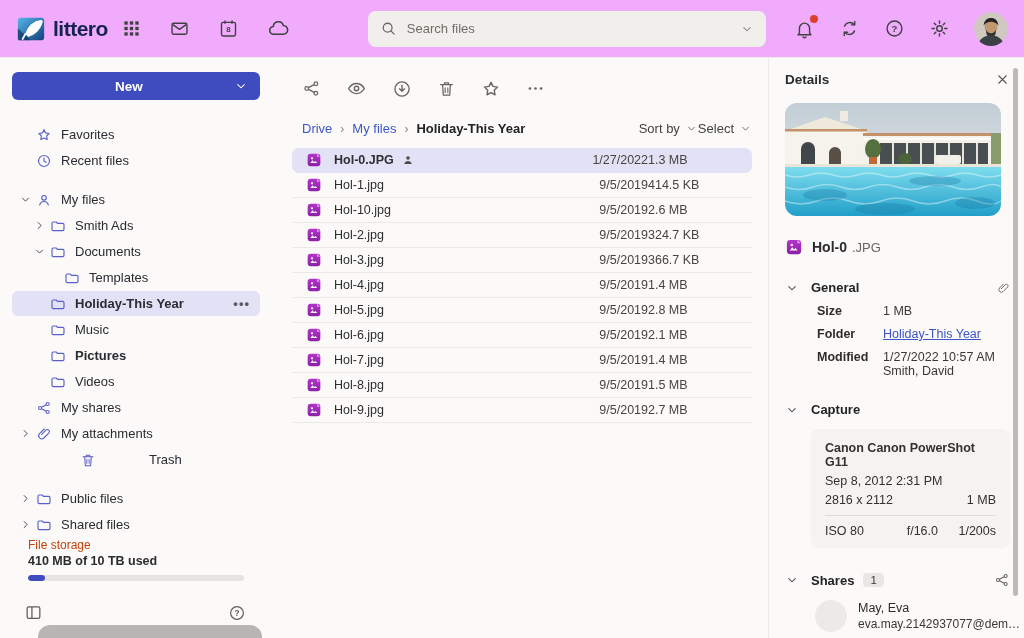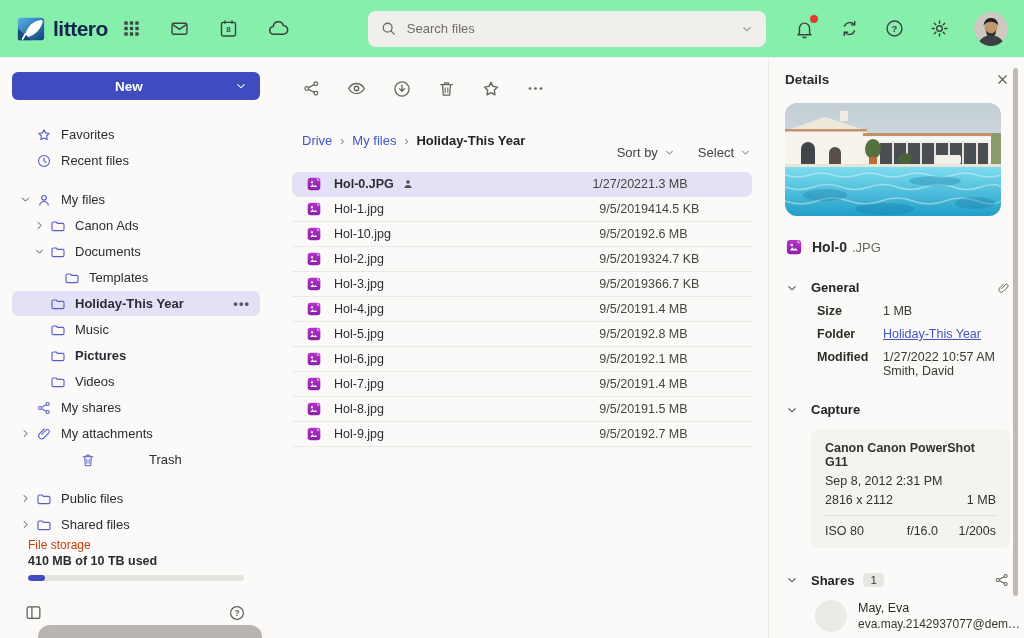--- a/index.html
+++ b/index.html
@@ -5,21 +5,21 @@
   * { margin:0; padding:0; box-sizing:border-box; }
   html,body { width:1024px; height:638px; overflow:hidden; }
   body {
     font-family:"Liberation Sans","DejaVu Sans",sans-serif;
     background:#fbfaf8; color:#2b2b30; position:relative; font-size:13px;
   }
   svg.ic { display:block; }
   button { background:none; border:none; cursor:pointer; font-family:inherit;justify-content:space-between; }
 
   
-  .header { height:58px; background:#86efac; border-bottom:1px solid #f0eeeb;
+  .header { height:58px; background:#f0abfc; border-bottom:1px solid #f0eeeb;
     display:flex; align-items:center; padding:0 16px; }
   .brand { display:flex; align-items:center; gap:7px; }
   .brand-name { font-size:21px; font-weight:bold; color:#15234f; letter-spacing:-.5px; }
   .hd-ic { color:#3f4140; margin-left:28px; display:flex; align-items:center; }
   .hd-ic.first { margin-left:14px; }
   .searchbar { margin-left:78px; width:398px; height:36px; background:#f1efec;
     border-radius:8px; display:flex; align-items:center; padding:0 12px; gap:10px; }
   .searchbar input { flex:1; border:none; background:transparent; outline:none;
     font-size:13px; color:#3f3e3b; font-family:inherit; }
   .searchbar input::placeholder { color:#6f6d68; }
@@ -59,21 +59,21 @@
     padding:0 34px 0 24px; height:52px; margin-top:6px; color:#5f5d59; }
   .toast { position:absolute; bottom:0; left:38px; width:224px; height:13px;
     background:#b8b5b2; border-radius:12px 12px 0 0; }
 
   
   .toolbar { display:flex; align-items:center; gap:25px; padding:6px 0 0 10px; color:#67655f; }
   .crumb-row { display:flex; align-items:center; margin:22px 0 0 10px; }
   .crumb-link { color:#3d55c6; font-size:13px; text-decoration:none; }
   .crumb-sep { color:#8a8883; margin:0 8px; font-size:12px; }
   .crumb-current { font-weight:bold; color:#232327; font-size:13px; }
-  .crumb-right { margin-left:auto; display:flex; gap:22px; color:#424240;margin-top:24px; }
+  .crumb-right { margin-left:auto; display:flex; color:#424240; }
   .drop-btn { display:flex; align-items:center; gap:5px; font-size:13px; color:#424240; }
   .filelist { margin-top:12px; }
   .file-row { height:25px; display:flex; align-items:center; padding:0 10px 0 14px;
     border-bottom:1px solid #ebe9e6; cursor:pointer; }
   .file-row.selected { background:#e2e1f6; border-radius:7px; border-bottom-color:transparent; }
   .f-name { font-size:12.5px; color:#2d2d32; margin-left:12px; }
   .file-row.selected .f-name { font-weight:bold; }
   .f-shared { margin-left:8px; color:#4e4c48; display:flex; }
   .f-date { margin-left:auto; width:100px; text-align:right; font-size:12.5px; color:#46443f; }
   .f-size { width:94px; text-align:left; font-size:12.5px; color:#46443f; }
@@ -379,21 +379,21 @@
           <span class="chev">
             <svg class="ic" width="13" height="13">
               <use href="#i-chev-right"></use>
             </svg>
           </span>
           <span class="s-ic">
             <svg class="ic" width="16" height="16">
               <use href="#i-folder"></use>
             </svg>
           </span>
-          <span class="s-label">Canon Ads</span>
+          <span class="s-label">Smith Ads</span>
         </div>
         <div class="side-row" style="padding-left: 16px;">
           <span class="chev">
             <svg class="ic" width="13" height="13">
               <use href="#i-chev-down"></use>
             </svg>
           </span>
           <span class="s-ic">
             <svg class="ic" width="16" height="16">
               <use href="#i-folder"></use>

